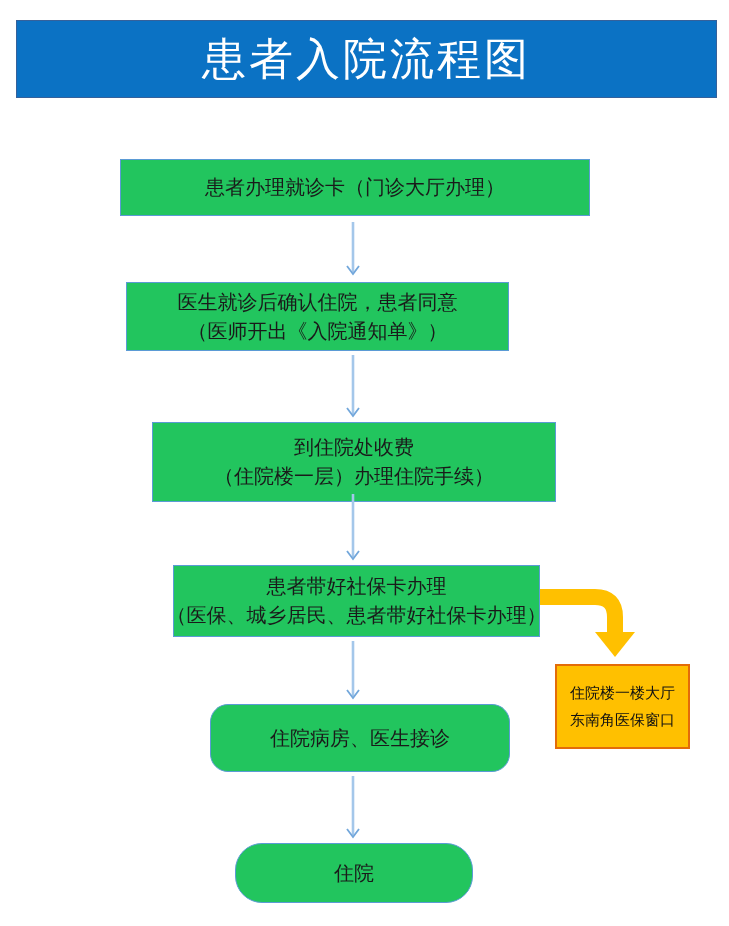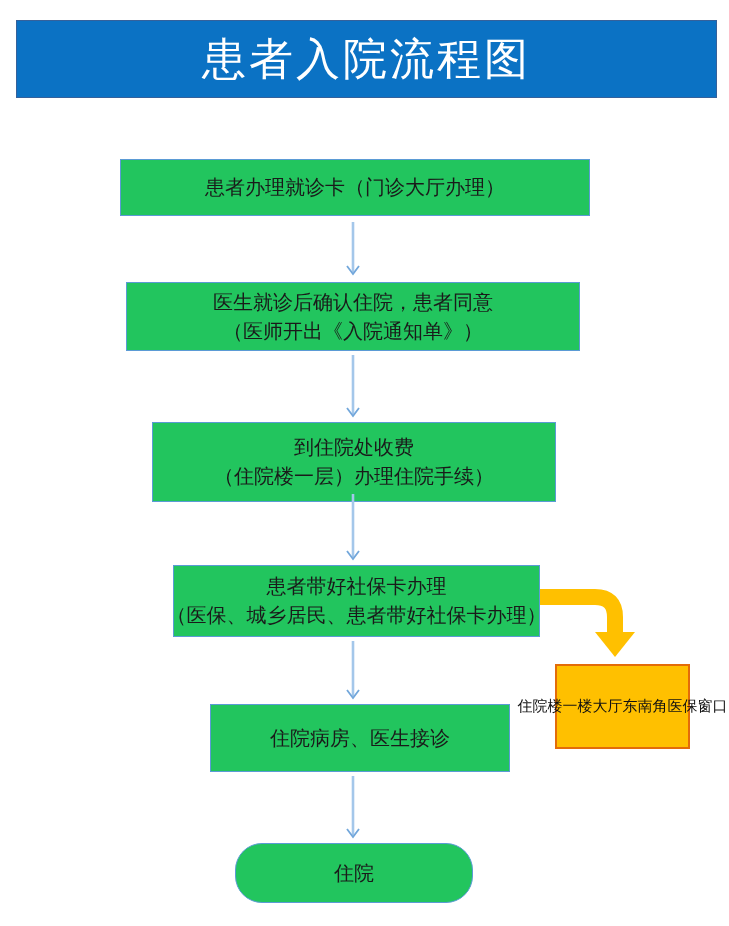--- a/index.html
+++ b/index.html
@@ -18,36 +18,36 @@
     font-family:"DejaVu Serif", serif; white-space:nowrap;
   }
   .fbox {
     position:absolute; box-sizing:border-box;
     background:#22c55e; border:1.5px solid #5B9BD5;
     display:flex; flex-direction:column; align-items:center; justify-content:center;
     text-align:center; color:#1a1a1a; font-size:20px; line-height:1.45;
     font-family:"DejaVu Serif", serif; white-space:nowrap;
   }
   .box1 { left:120px; top:159px; width:470px; height:57px; }
-  .box2 { left:126px; top:282px; width:454px; height:69px; }
+  .box2 { left:126px; top:282px; width:383px; height:69px; }
   .box3 { left:152px; top:422px; width:404px; height:80px; }
   .box4 { left:173px; top:565px; width:367px; height:72px; }
-  .box5 { left:210px; top:704px; width:300px; height:68px; }
+  .box5 { left:210px; top:704px; width:300px; height:68px;border-radius:18px; }
   .box6 { left:235px; top:843px; width:238px; height:60px;border-radius:27px; }
   .arrow { position:absolute; left:345px; width:16px; }
   .a1 { top:222px; }
   .a2 { top:355px; }
   .a3 { top:494px; }
   .a4 { top:641px; }
   .a5 { top:776px; }
   .elbow { position:absolute; left:536px; top:580px; }
   .note {
     position:absolute; left:555px; top:664px; width:135px; height:85px;
     box-sizing:border-box; background:#FFC000; border:2px solid #E36C09;
-    display:flex; flex-direction:row; align-items:center; justify-content:center;
+    display:flex; flex-direction:column; align-items:center; justify-content:center;
     text-align:center; color:#111111; font-size:15px; line-height:1.8;
     font-family:"DejaVu Sans", sans-serif; white-space:nowrap;
   }
 </style>
 </head>
 <body>
 
 <div class="page">
 
   <div class="banner">

